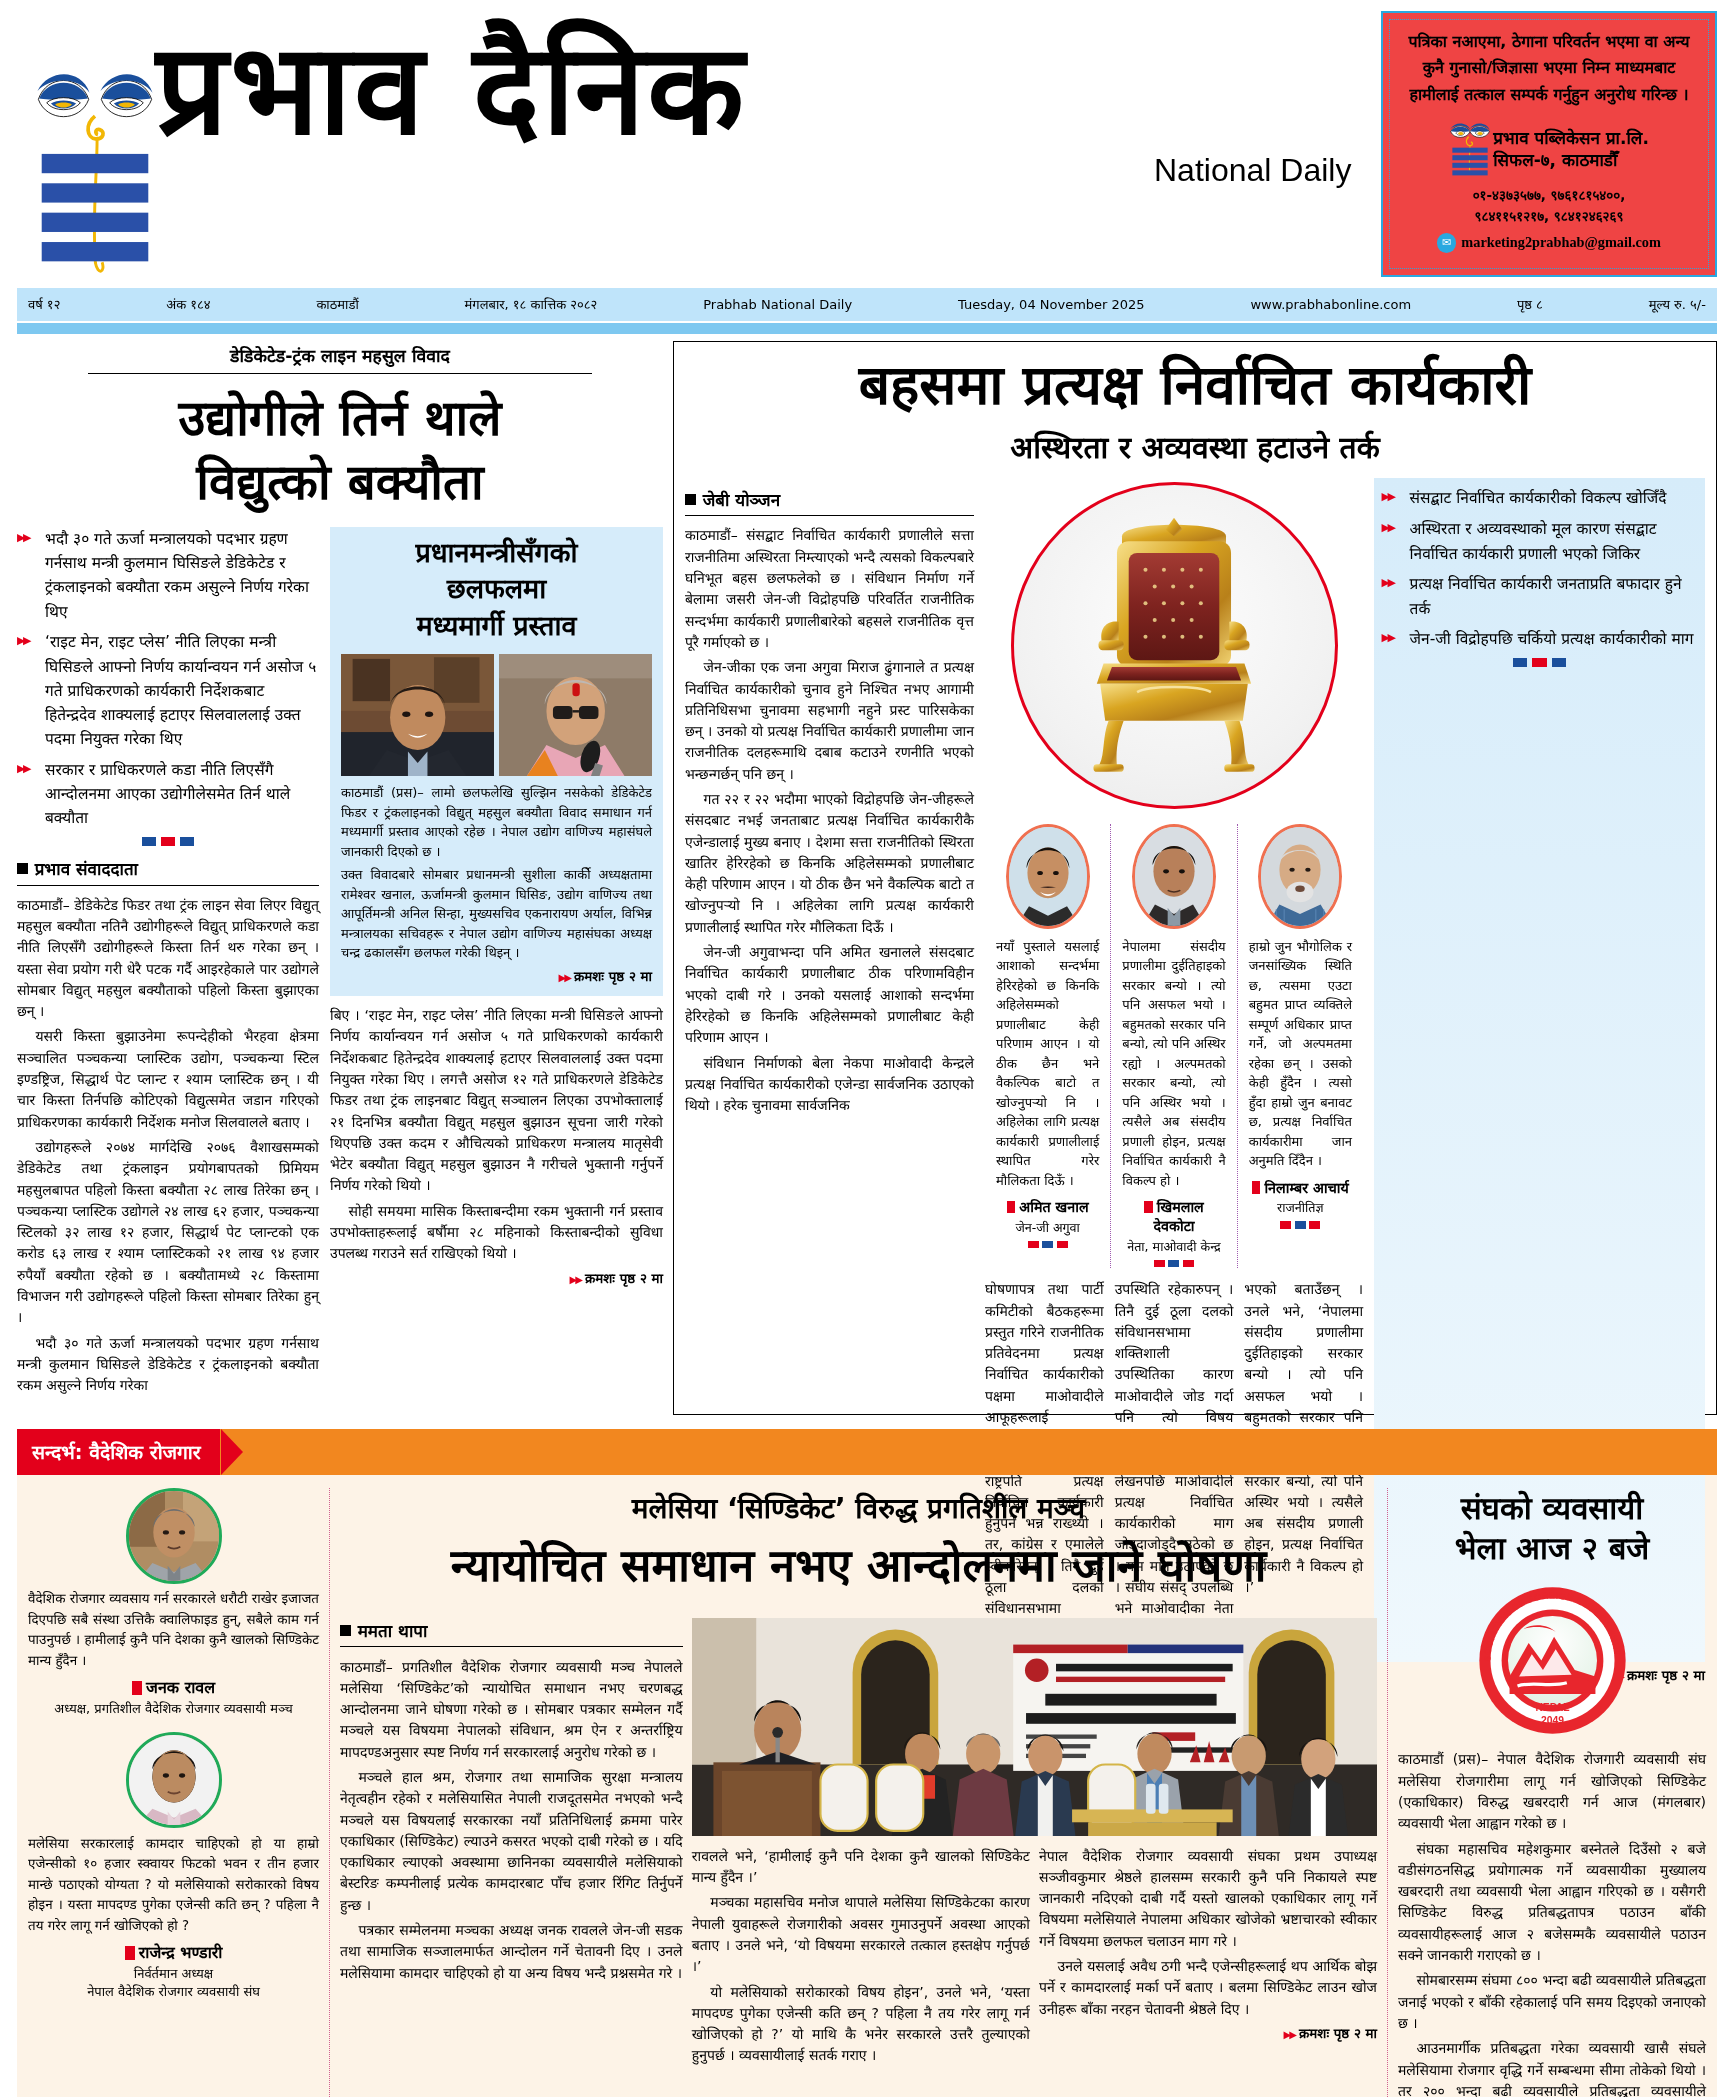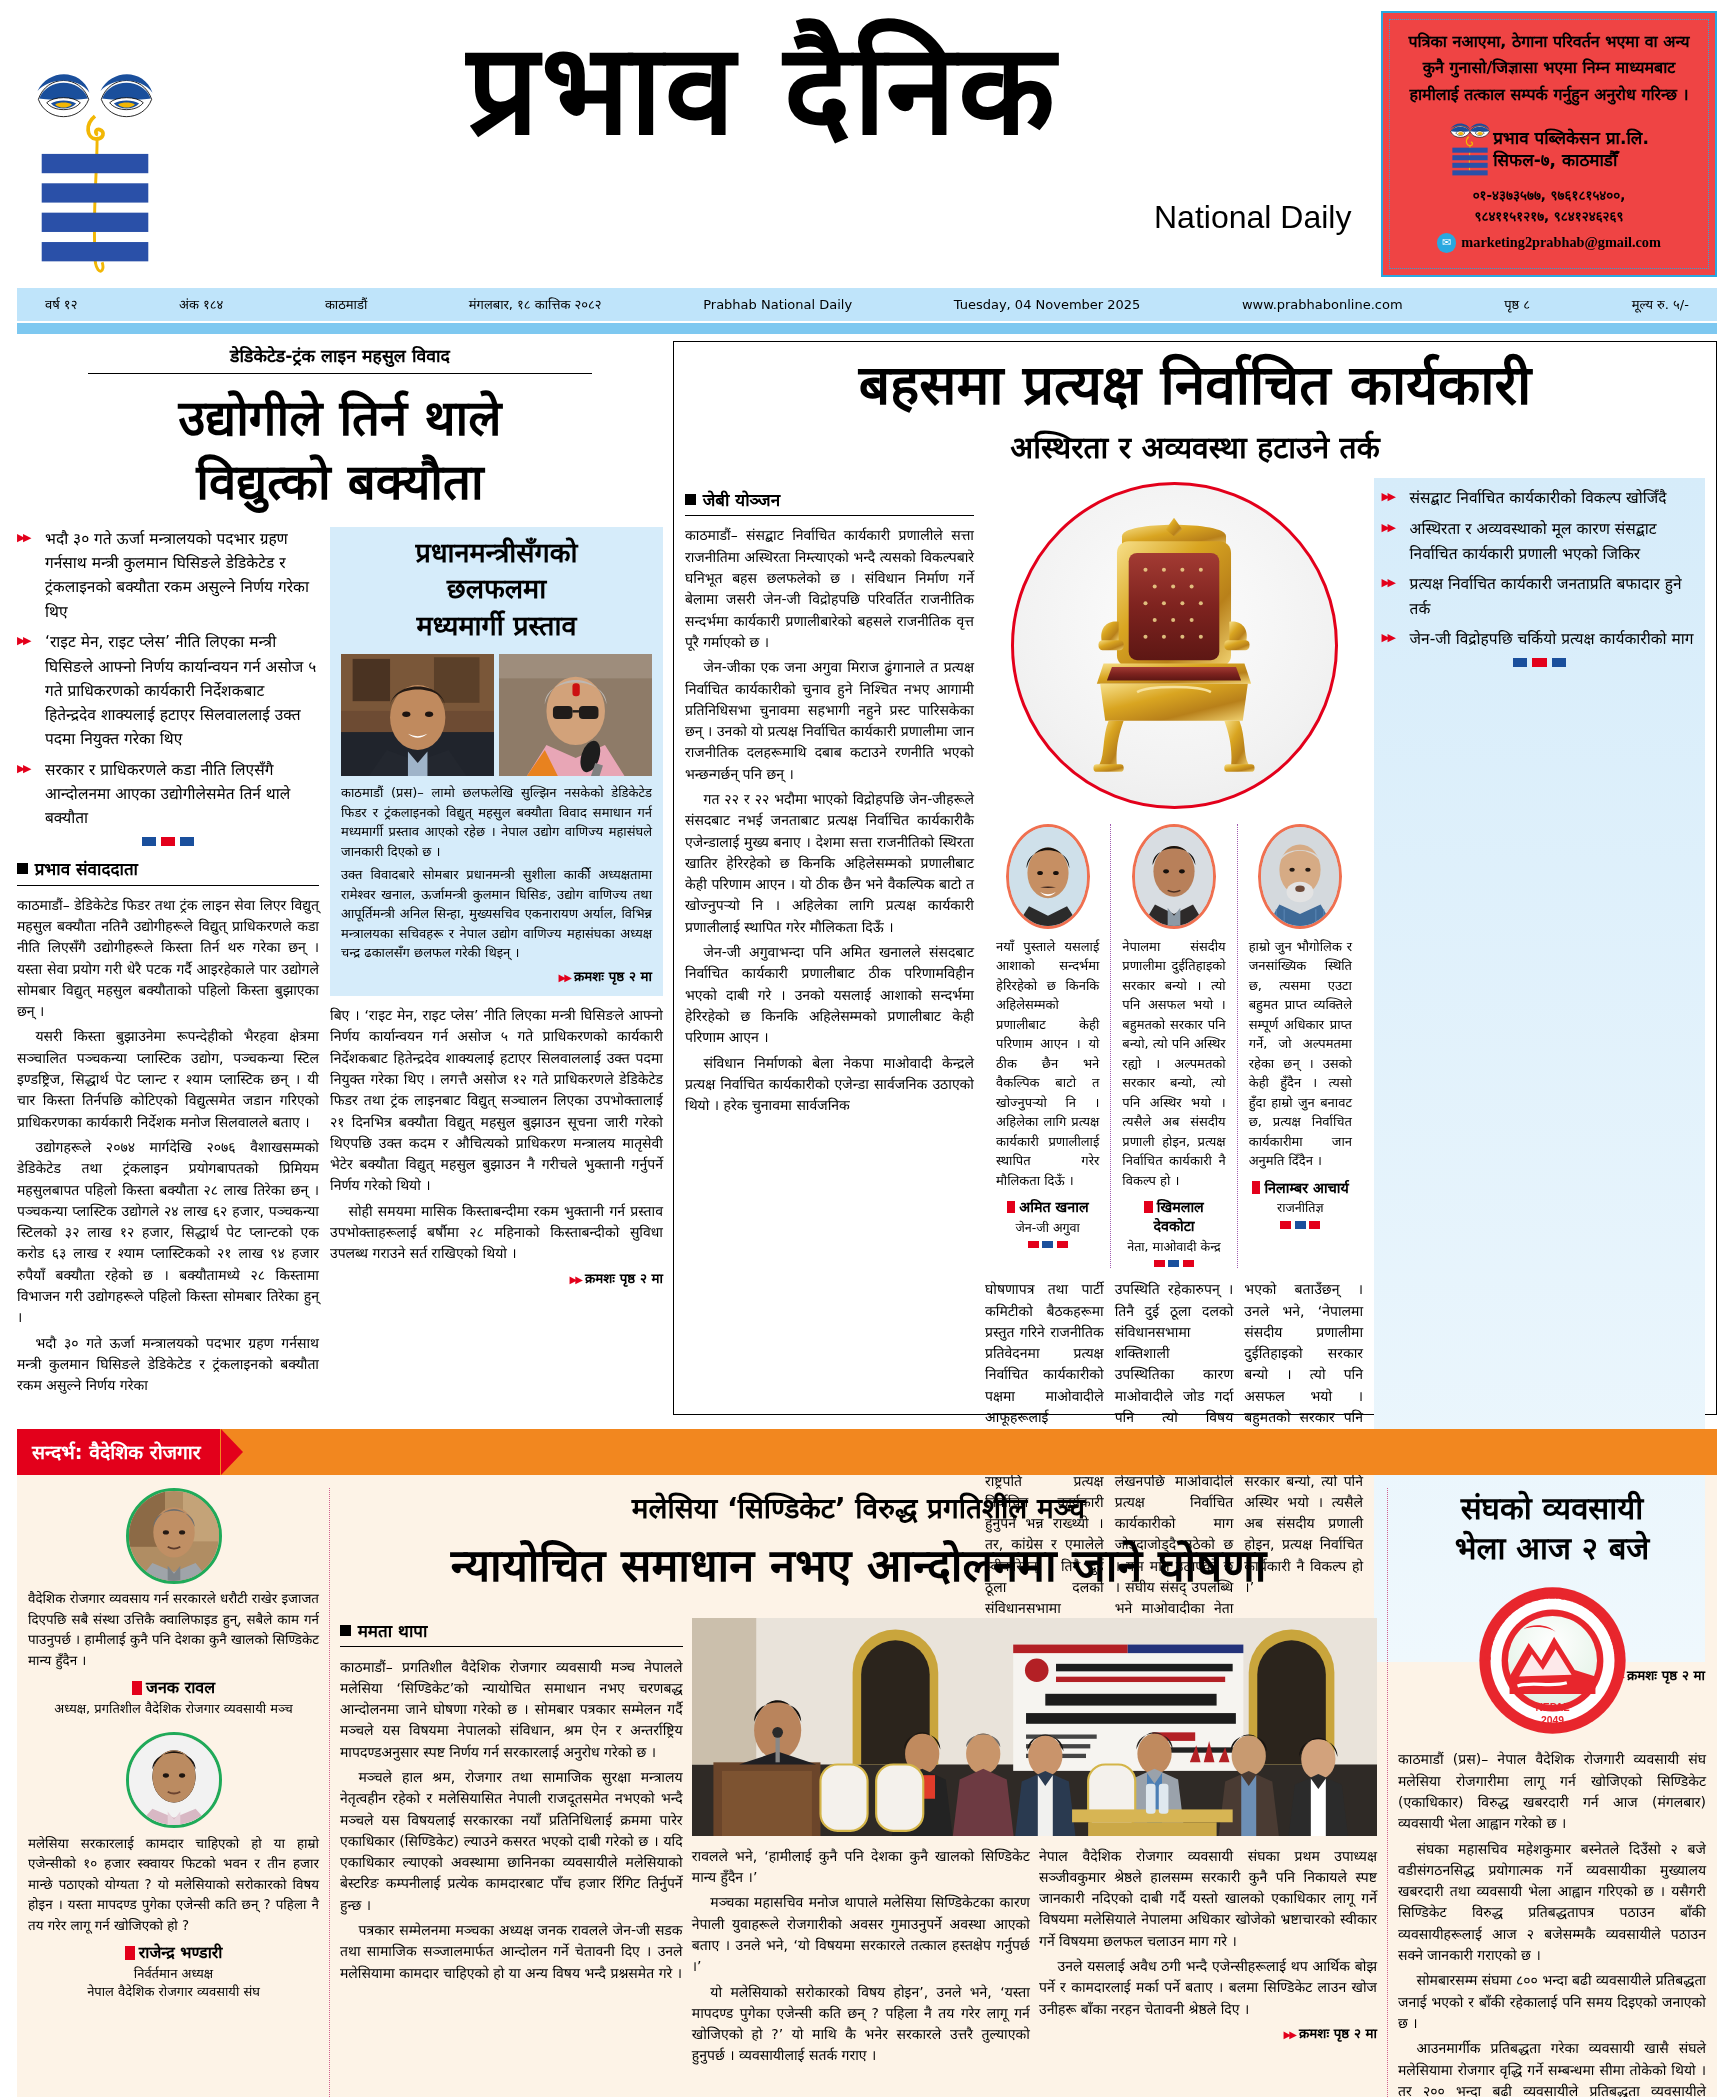--- a/index.html
+++ b/index.html
@@ -24,24 +24,22 @@
     flex: 0 0 122px;
     margin-left: 17px;
     margin-top: 38px;
   }
   .eye-logo svg { width: 100%; height: 100%; }
 
   .title-block {
     flex: 1 1 auto;
     display: flex;
     flex-direction: column;
-    align-items: center;
     justify-content: flex-start;
     margin-top: 12.6px;
-    gap: 47px;
   }
   .paper-name {
     font-family: "DejaVu Sans", sans-serif;
     font-weight: bold;
     font-size: 126px;
     line-height: 1.05;
     letter-spacing: 2.5px;
     color: #000;
     white-space: nowrap;
   }
@@ -105,21 +103,21 @@
   }
 
   
   .infobar {
     margin: 2.5px 17px 0 17px;
     background: #bfe4fa;
     height: 33px;
     display: flex;
     align-items: center;
     justify-content: space-between;
-    padding: 0 28px;
+    padding: 0 11px;
     font-family: "DejaVu Sans", sans-serif;
     font-size: 13px;
     color: #000;
   }
   .infobar span { white-space: nowrap; }
   .infobar-strip {
     margin: 2.5px 17px 0 17px;
     background: #7ec8f0;
     height: 11px;
   }

